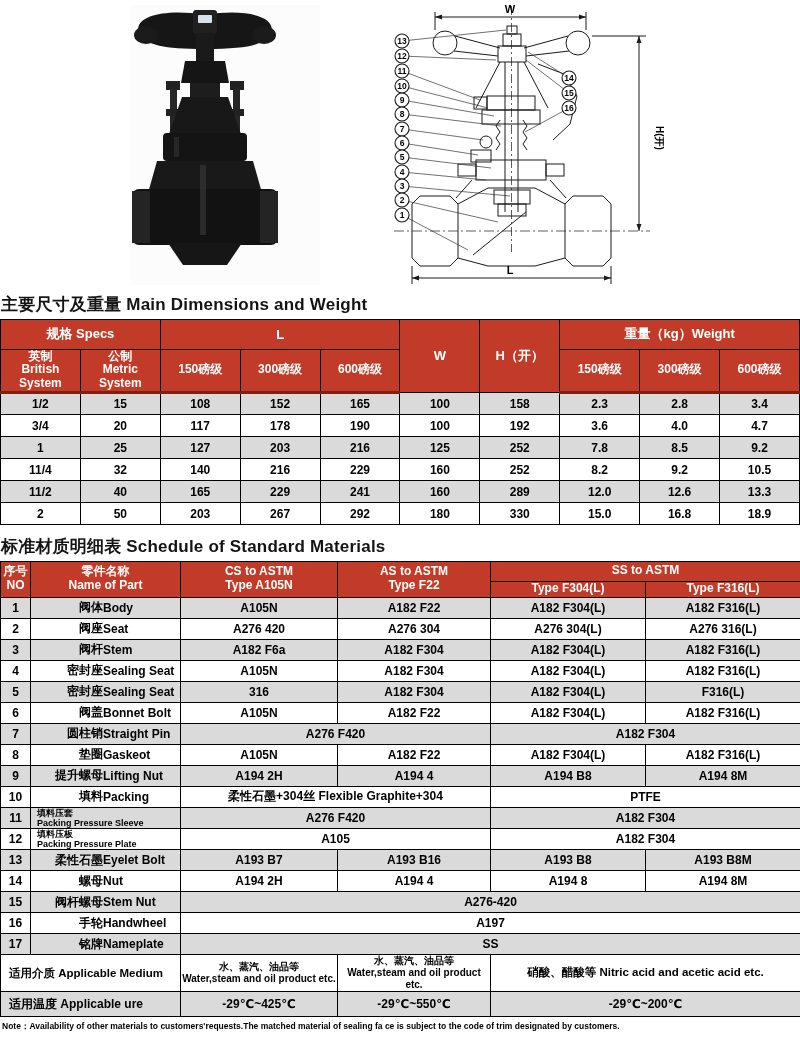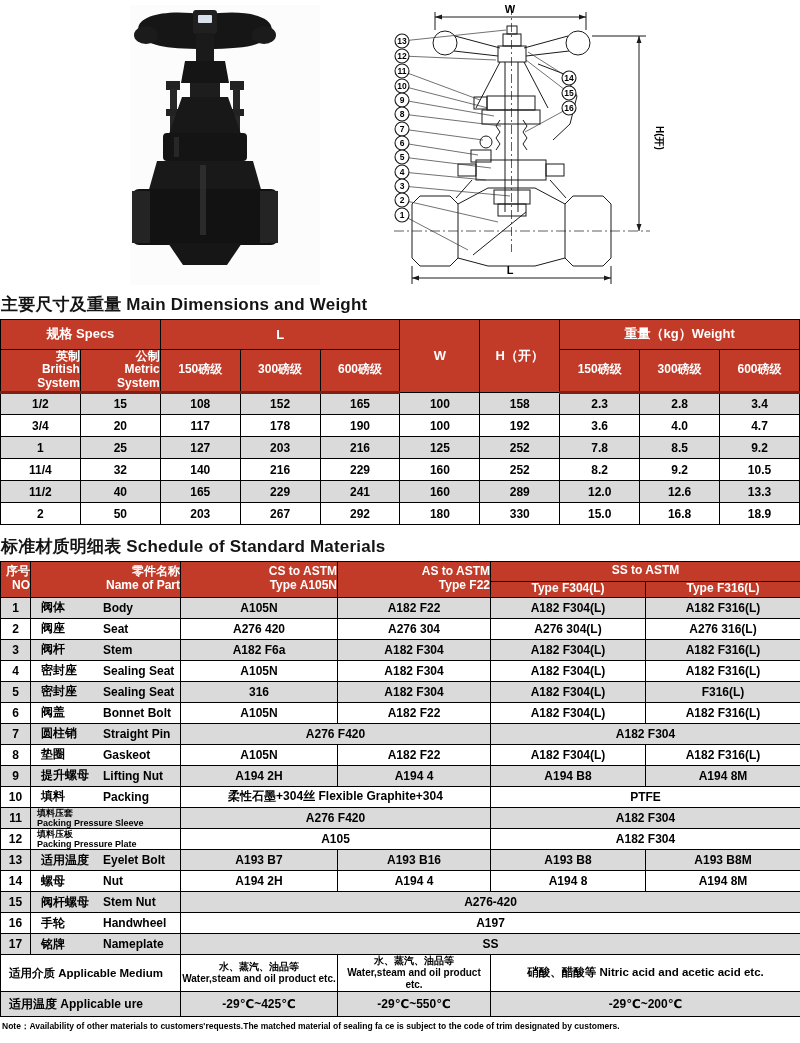--- a/index.html
+++ b/index.html
@@ -15,37 +15,37 @@
 
   .sec-title {
     font-size:17px; font-weight:bold; color:#141414;
     margin:0 0 4px 1px; line-height:1.1; letter-spacing:0.2px;
   }
   .sec-title.second { margin-top:13px; }
 
   table { border-collapse:collapse; width:800px; table-layout:fixed; }
   th, td { border:1px solid #000; text-align:center; vertical-align:middle; overflow:hidden; }
   thead th { background:#c23b28; color:#fff; font-weight:bold; font-size:12.5px; }
-  .pre { white-space:pre-line;text-align:right; }
+  .pre { white-space:pre-line; }
   tr.gray  td { background:#dadada; }
   tr.white td { background:#ffffff; }
 
   
   .dim-table thead tr:first-child th { height:30px; font-size:13px;margin-top:21px; }
   .dim-table thead tr:last-child  th { height:36px; font-size:12px; line-height:1.15; border-bottom:3px solid #7e2013; }
   .dim-table td { font-size:12px; font-weight:bold; height:22px; }
 
   
   .mat-table thead tr:first-child th { height:20px; }
   .mat-table thead tr:last-child  th { height:16px; }
   .mat-table thead th { font-size:12px; line-height:1.15; }
   .mat-table td { font-size:12px; font-weight:bold; height:21px; }
   .mat-table td.name-cell { text-align:left; }
   .name-flex { display:flex; align-items:center; }
-  .name-flex .cn { display:inline-block; width:72px; padding-left:10px; text-align:left; }
+  .name-flex .cn { display:inline-block; width:72px; padding-left:10px; text-align:right; }
   .name-flex .en { display:inline-block; text-align:left; }
   .name-stacked { text-align:left; padding-left:6px; line-height:1.12; }
   .name-stacked .cn { display:block; font-size:9px; }
   .name-stacked .en { display:block; font-size:9px; }
   td.label-cell { text-align:left; padding-left:8px; font-size:11.5px; font-weight:bold; }
   td.medium-cell { font-size:10px; font-weight:bold; line-height:1.2; white-space:pre-line; }
   td.medium-cell.big { font-size:11.5px; }
   tr.medium-row td { height:30px; }
   tr.temp-row td { height:25px; font-size:12px; }
 
@@ -490,21 +490,21 @@
             <span class="en">Packing Pressure Plate</span>
           </div>
         </td>
         <td colspan="2" class="">A105</td>
         <td colspan="2" class="">A182  F304</td>
       </tr>
       <tr class="gray">
         <td>13</td>
         <td class="name-cell">
           <div class="name-flex">
-            <span class="cn">适用温度</span>
+            <span class="cn">柔性石墨</span>
             <span class="en">Eyelet Bolt</span>
           </div>
         </td>
         <td colspan="1" class="">A193 B7</td>
         <td colspan="1" class="">A193 B16</td>
         <td colspan="1" class="">A193 B8</td>
         <td colspan="1" class="">A193 B8M</td>
       </tr>
       <tr class="white">
         <td>14</td>

